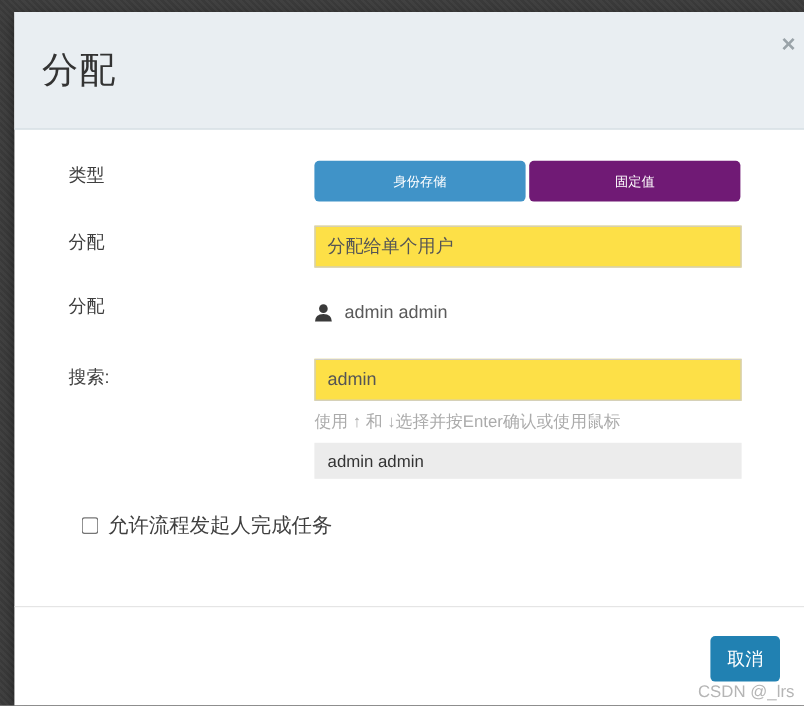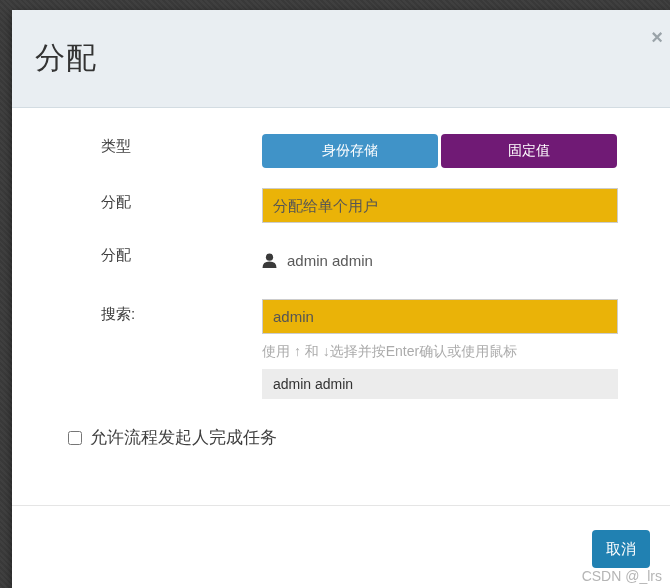--- a/index.html
+++ b/index.html
@@ -35,39 +35,39 @@
   }
   .close-btn {
     position: absolute; top: 14px; right: 0px;
     width: 26px; height: 26px;
     font-size: 20px; line-height: 26px; text-align: center;
     color: #9aa3a9; cursor: pointer;
     font-weight: bold;
   }
   .label {
     position: absolute; left: 45px;
-    font-size: 15px; color: #3f3f3f; margin-left: 44px;
+    font-size: 15px; color: #3f3f3f;
   }
   .ctrl-col { left: 250px; width: 356px; }
 
   .toggle-group { position: absolute; top: 124px; display: flex; gap: 3px; }
   .toggle-btn {
     width: 176px; height: 34px;
     border: none; border-radius: 4px;
-    color: #ffffff; font-size: 14px;
+    color: #ffffff; font-size: 11px;
     font-family: inherit;
     cursor: pointer;
   }
   .toggle-btn.selected { background: #4093c8; }
   .toggle-btn.unselected { background: #701a75; }
 
   .text-input {
     position: absolute; height: 35px;
     border: 1px solid #cccccc;
-    background: #eab308;
+    background: #fde047;
     font-size: 15px; color: #555555;
     padding: 0 10px;
     font-family: inherit;
     line-height: 33px;
   }
   .select-like { cursor: pointer; }
 
   .assignee-chip {
     position: absolute; top: 242px;
     display: flex; align-items: center; gap: 10px;

